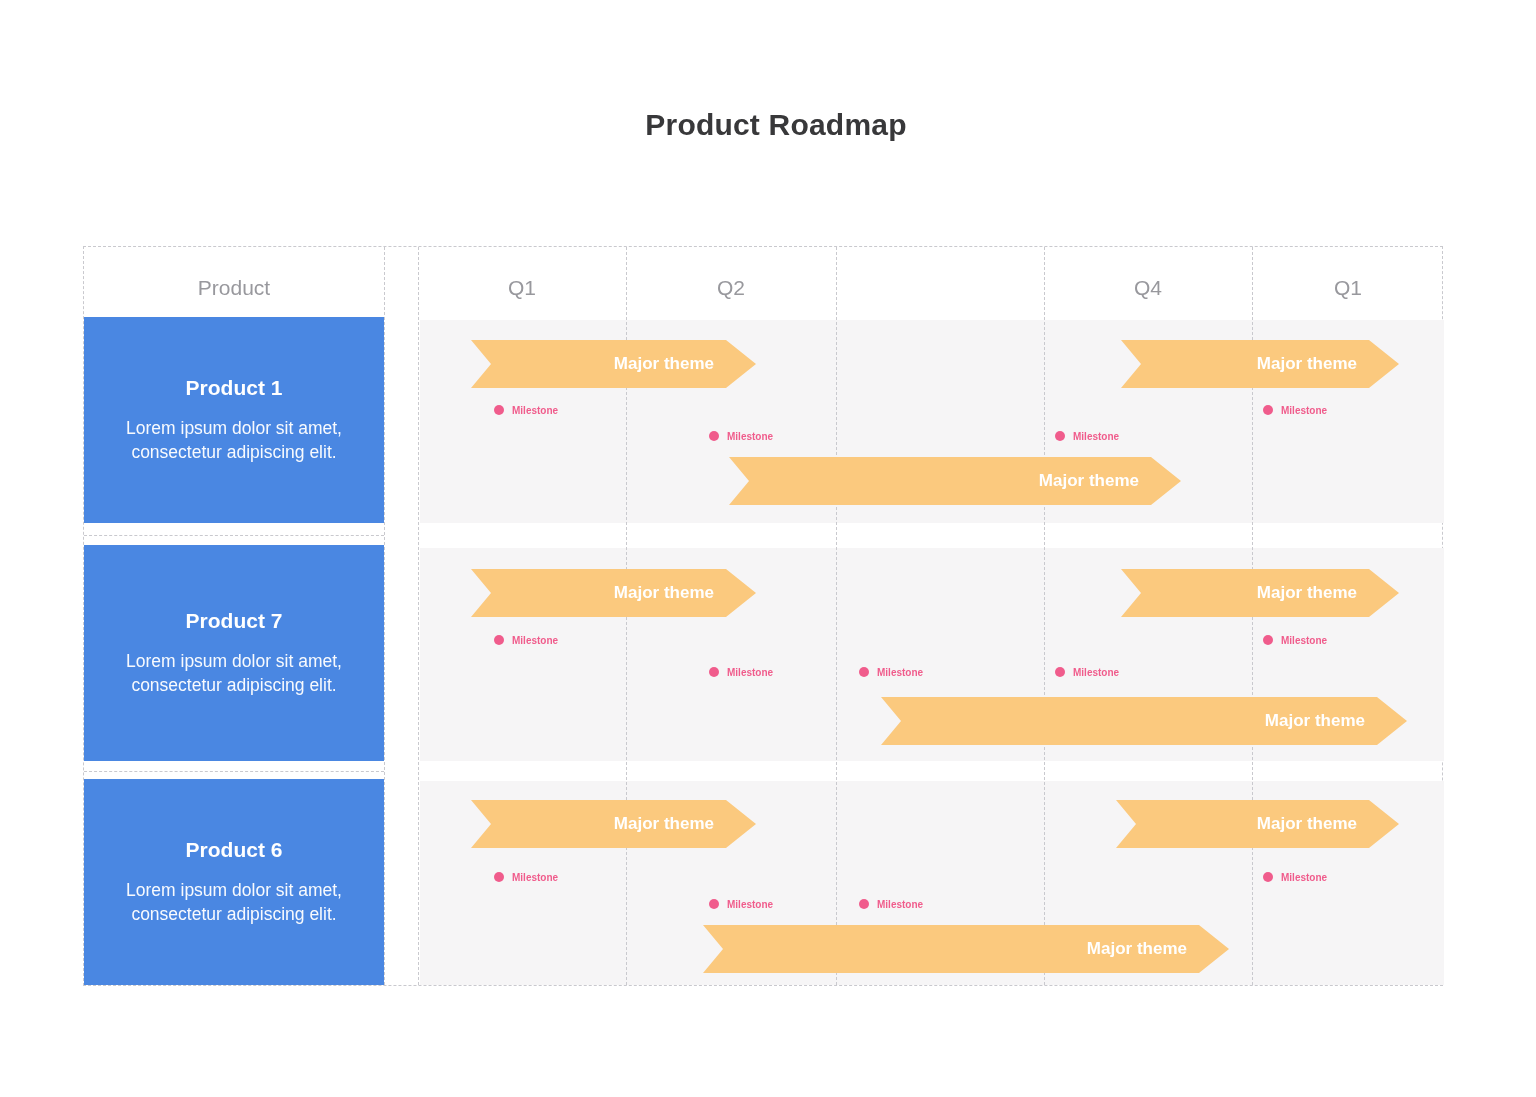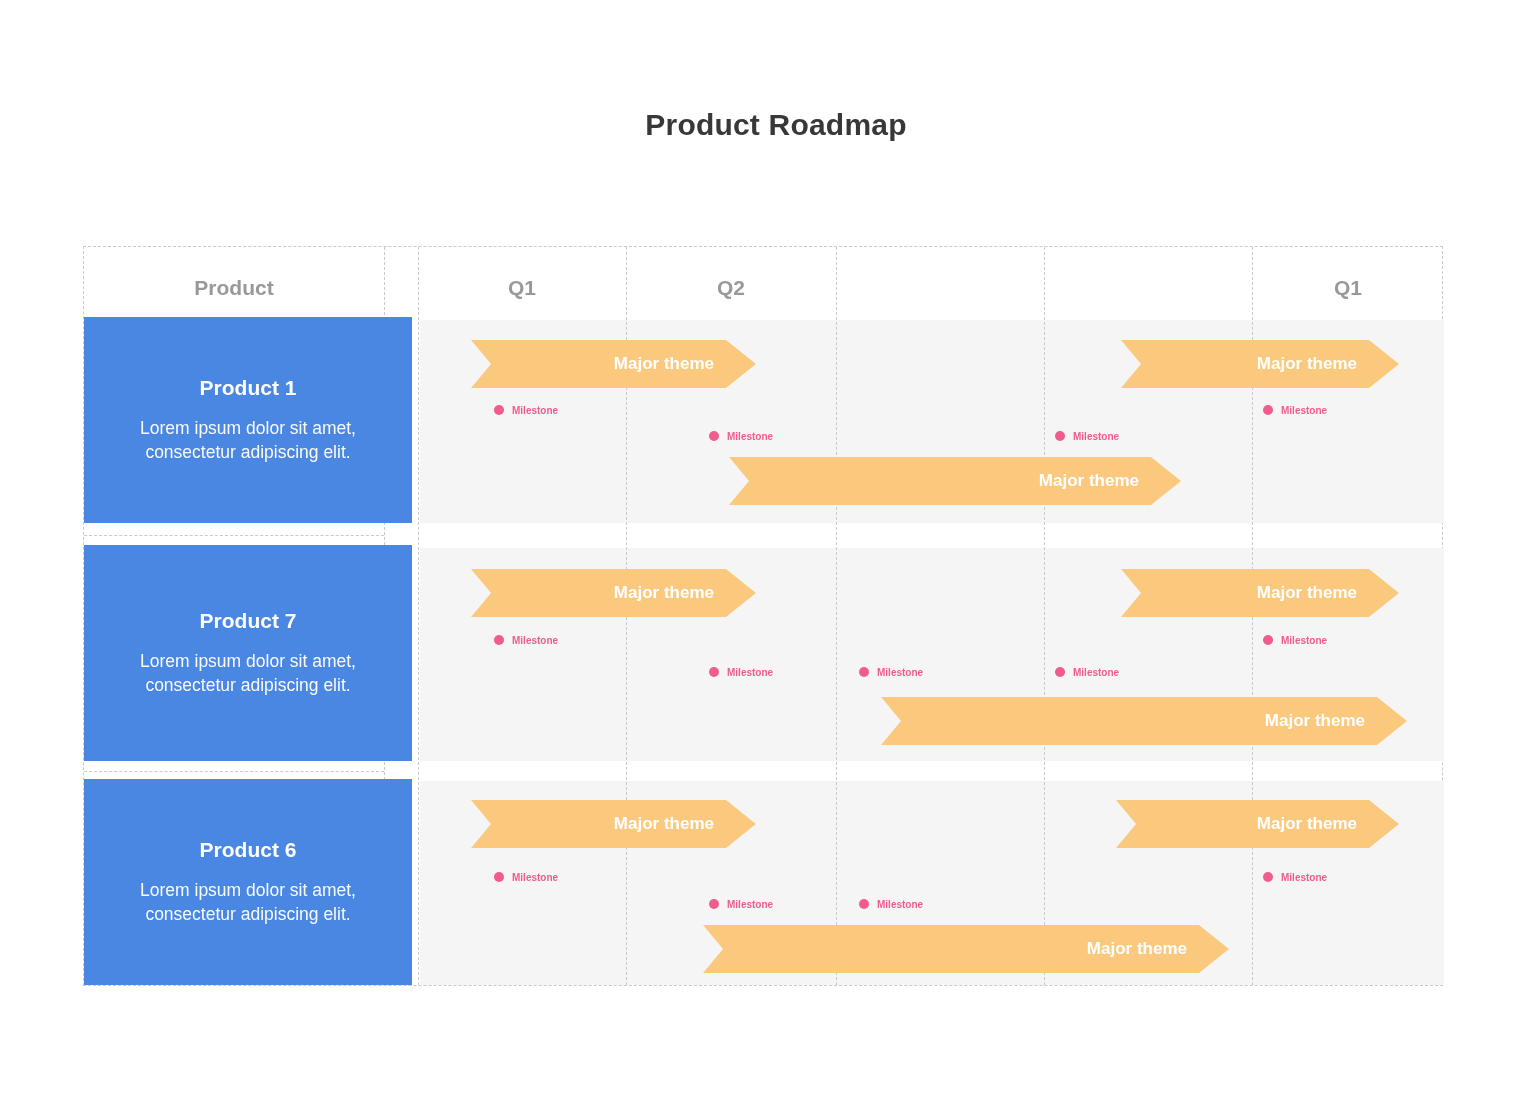--- a/index.html
+++ b/index.html
@@ -15,22 +15,22 @@
   body{background:#fff;font-family:"Liberation Sans",sans-serif;}
   .page{position:relative;width:1536px;height:1097px;background:#ffffff;overflow:hidden;}
   .title{position:absolute;top:108px;left:0;width:100%;text-align:center;
          font-size:30px;font-weight:bold;color:var(--title-text);letter-spacing:.2px;padding-left:16px;}
   .table{position:absolute;left:83px;top:246px;width:1360px;height:740px;
          border:1px dashed var(--grid);}
   .vline{position:absolute;top:0;bottom:0;width:0;border-left:1px dashed var(--grid);z-index:1;}
   .hline{position:absolute;left:0;width:300px;height:0;border-top:1px dashed var(--grid);z-index:1;}
   .band{position:absolute;left:336px;width:1024px;background:var(--band);z-index:0;}
   .hcell{position:absolute;top:0;height:72px;display:flex;align-items:center;justify-content:center;
-         padding-top:10px;font-size:21px;font-weight:bold;color:var(--header-text);z-index:2;}
-  .card{position:absolute;left:0;width:328px;background:var(--card-blue);z-index:2;
+         padding-top:10px;font-size:21px;font-weight:normal;color:var(--header-text);z-index:2;}
+  .card{position:absolute;left:0;width:300px;background:var(--card-blue);z-index:2;
         display:flex;flex-direction:column;align-items:center;justify-content:center;
         text-align:center;padding:20px 28px;}
   .card-title{color:#fff;font-size:21px;font-weight:bold;margin-bottom:16px;}
   .card-desc{color:rgba(255,255,255,.96);font-size:17.5px;line-height:1.38;}
   .arrow{position:absolute;height:48px;background:var(--arrow-orange);z-index:3;
          clip-path:polygon(0 0, calc(100% - 30px) 0, 100% 50%, calc(100% - 30px) 100%, 0 100%, 20px 50%);
          display:flex;align-items:center;justify-content:flex-end;padding-right:42px;}
   .arrow-label{color:#fff;font-size:17px;font-weight:bold;white-space:nowrap;margin-left:37px;}
   .milestone{position:absolute;height:22px;display:flex;align-items:center;gap:8px;z-index:3;}
   .dot{width:10px;height:10px;border-radius:50%;background:var(--pink);flex:0 0 auto;}
@@ -54,20 +54,21 @@
     <div class="vline" style="left:752px"></div>
     <div class="vline" style="left:960px"></div>
     <div class="vline" style="left:1168px"></div>
 
     <div class="hline" style="top:288px"></div>
     <div class="hline" style="top:524px"></div>
 
     <div class="hcell" style="left:0;width:300px">Product</div>
     <div class="hcell" style="left:334px;width:208px">Q1</div>
     <div class="hcell" style="left:542px;width:210px">Q2</div>
+    <div class="hcell" style="left:960px;width:208px">Q4</div>
     <div class="hcell" style="left:1168px;width:192px">Q1</div>
 
     <div class="card" style="top:70px;height:206px">
       <div class="card-title">Product 1</div>
       <div class="card-desc">Lorem ipsum dolor sit amet, consectetur adipiscing elit.</div>
     </div>
     <div class="card" style="top:298px;height:216px">
       <div class="card-title">Product 7</div>
       <div class="card-desc">Lorem ipsum dolor sit amet, consectetur adipiscing elit.</div>
     </div>

